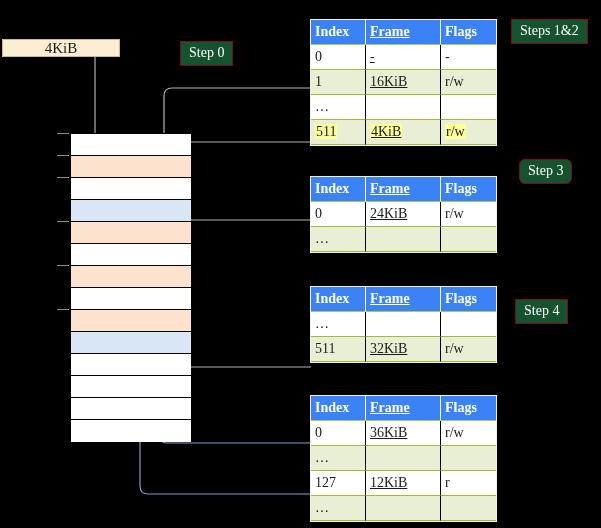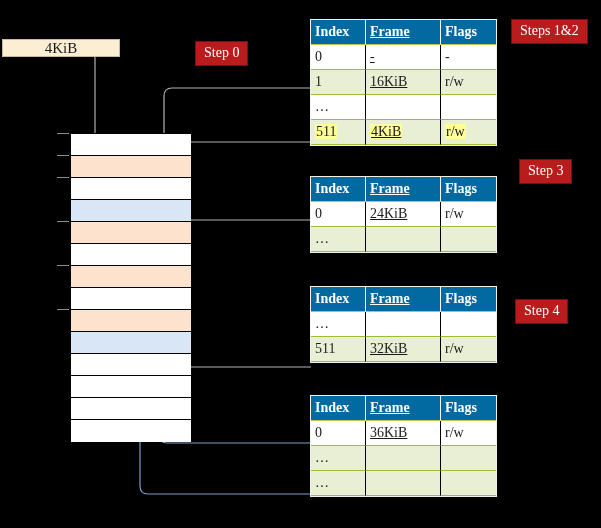--- a/index.html
+++ b/index.html
@@ -42,21 +42,21 @@
     line-height: 1;
     display: flex;
     align-items: center;
     justify-content: center;
   }
 
   
   .steplabel {
     position: absolute;
     box-sizing: border-box;
-    background: #b91c1c;
+    background: #14532d;
     border: 1px solid #7e0a1e;
     color: #ffffff;
     font-size: 14px;
     line-height: 1;
     padding: 4px 8px 5px 8px;
     display: flex;
     align-items: center;
     justify-content: center;
     white-space: nowrap;
     box-shadow: 0 0 0 0 transparent;
@@ -108,21 +108,21 @@
   .ptable th, .ptable td {
     box-sizing: border-box;
     height: 25px;
     padding: 1px 4px 2px 4px;
     text-align: left;
     vertical-align: middle;
     white-space: nowrap;
     overflow: hidden;
   }
   .ptable th {
-    background: #0369a1;
+    background: #3b82f6;
     color: #ffffff;
     font-weight: bold;
     border-right: 1.5px solid #ffffff;
     border-bottom: 1px solid #aecc3d;
     font-size: 14px;
   }
   .ptable th.lastcol { border-right: none; }
   .ptable td {
     border-right: 1.2px solid #000000;
     border-bottom: 1px solid #9fbc36;
@@ -174,23 +174,23 @@
 
       <path d="M 311,443 L 167,443 Q 159,443 159,435 L 159,216" marker-end="url(#ah-blue-up)"></path>
 
       <path d="M 311,494 L 148,494 Q 140,494 140,486 L 140,337" marker-end="url(#ah-blue-up)"></path>
     </g>
   </svg>
 
   <div class="srcbox" id="srcbox" style="left:2px; top:39px; width:118px; height:18px;">4KiB</div>
 
   <div id="steps">
-      <div class="steplabel" style="left: 195px; top: 41px;">Step 0</div>
+      <div class="steplabel" style="left: 180px; top: 41px;">Step 0</div>
       <div class="steplabel" style="left: 511px; top: 19px;">Steps 1&amp;2</div>
-      <div class="steplabel" style="left: 519px; top: 159px;">Step 3</div>
+      <div class="steplabel" style="left: 519px; top: 159px; border-radius: 6px;">Step 3</div>
       <div class="steplabel" style="left: 515px; top: 265px; margin-top: 34px;">Step 4</div>
     </div>
 
   <div id="memcol">
       <div class="memrow white" style="top: 0px;"></div>
       <div class="memrow orange" style="top: 22px;"></div>
       <div class="memrow white" style="top: 44px;"></div>
       <div class="memrow blue" style="top: 66px;"></div>
       <div class="memrow orange" style="top: 88px;"></div>
       <div class="memrow white" style="top: 110px;"></div>
@@ -298,20 +298,25 @@
           <tr class="rowA">
             <td class="cw-index">0</td>
             <td class="cw-frame">36KiB</td>
             <td class="cw-flags lastcol">r/w</td>
           </tr>
           <tr class="rowB">
             <td class="cw-index">…</td>
             <td class="cw-frame"></td>
             <td class="cw-flags lastcol"></td>
           </tr>
+          <tr class="rowA">
+            <td class="cw-index">127</td>
+            <td class="cw-frame">12KiB</td>
+            <td class="cw-flags lastcol">r</td>
+          </tr>
           <tr class="rowB">
             <td class="cw-index">…</td>
             <td class="cw-frame"></td>
             <td class="cw-flags lastcol"></td>
           </tr>
         </tbody>
       </table>
     </div>
 
 </div>

